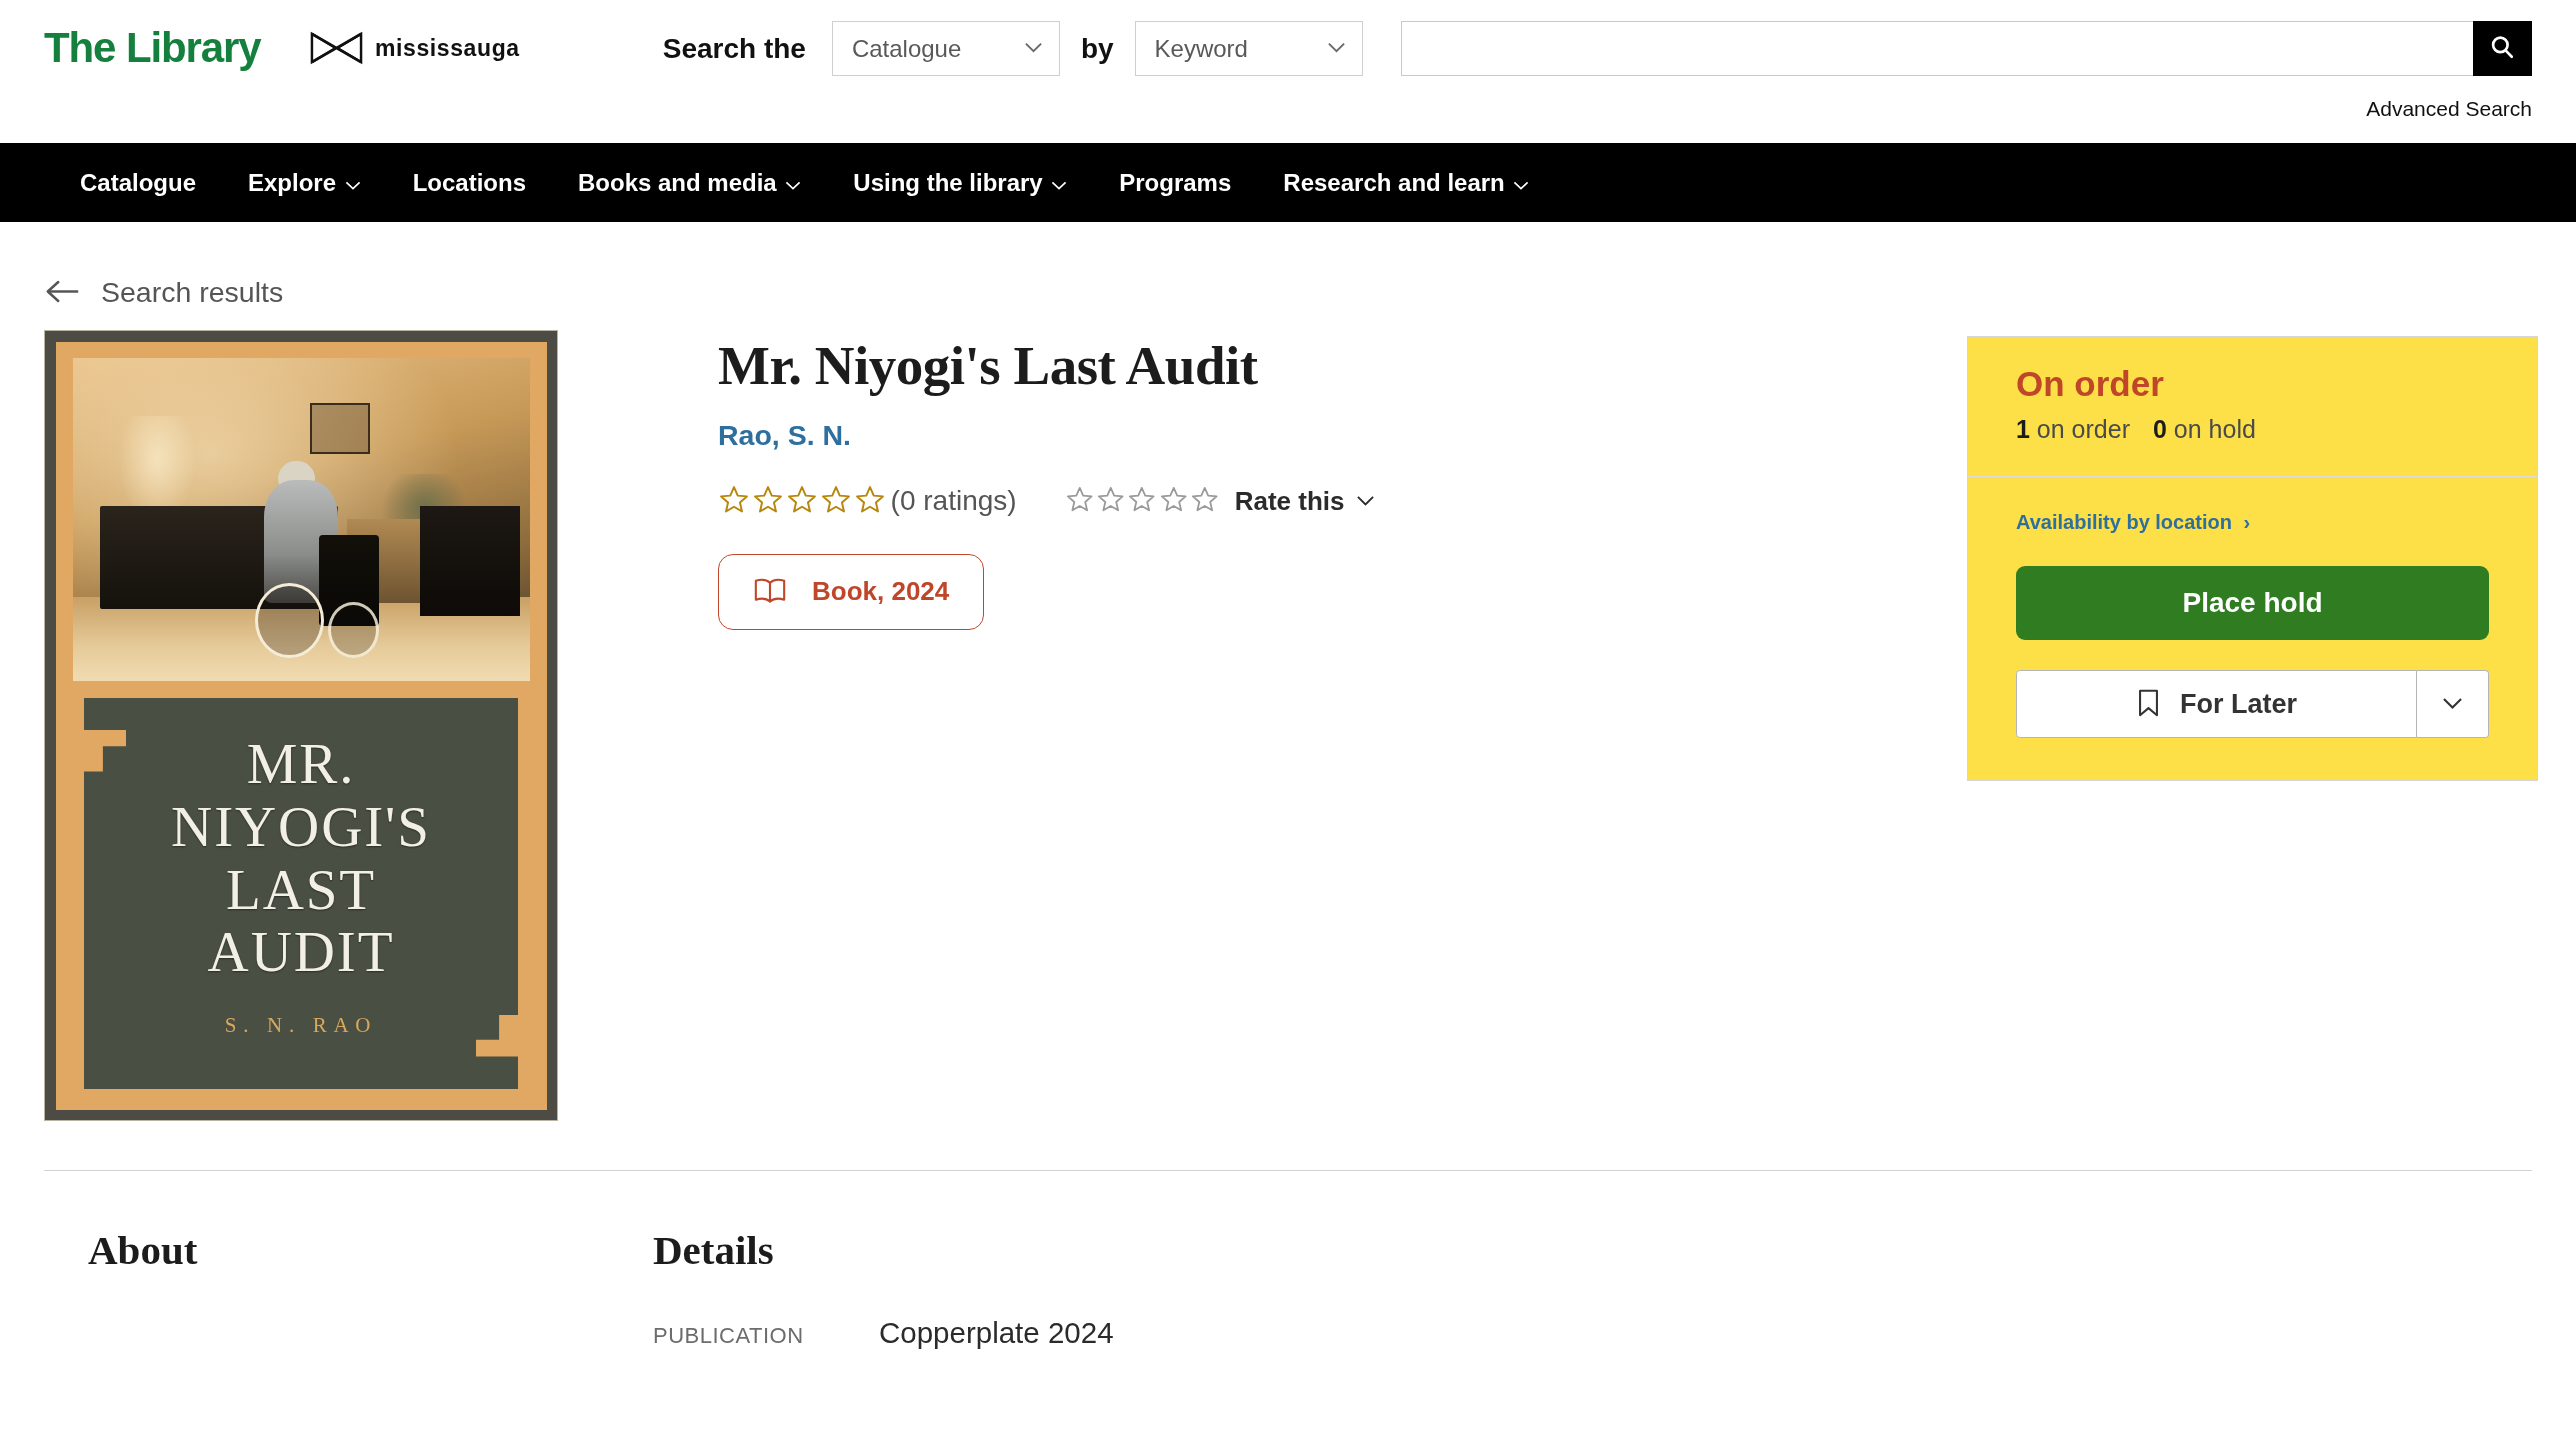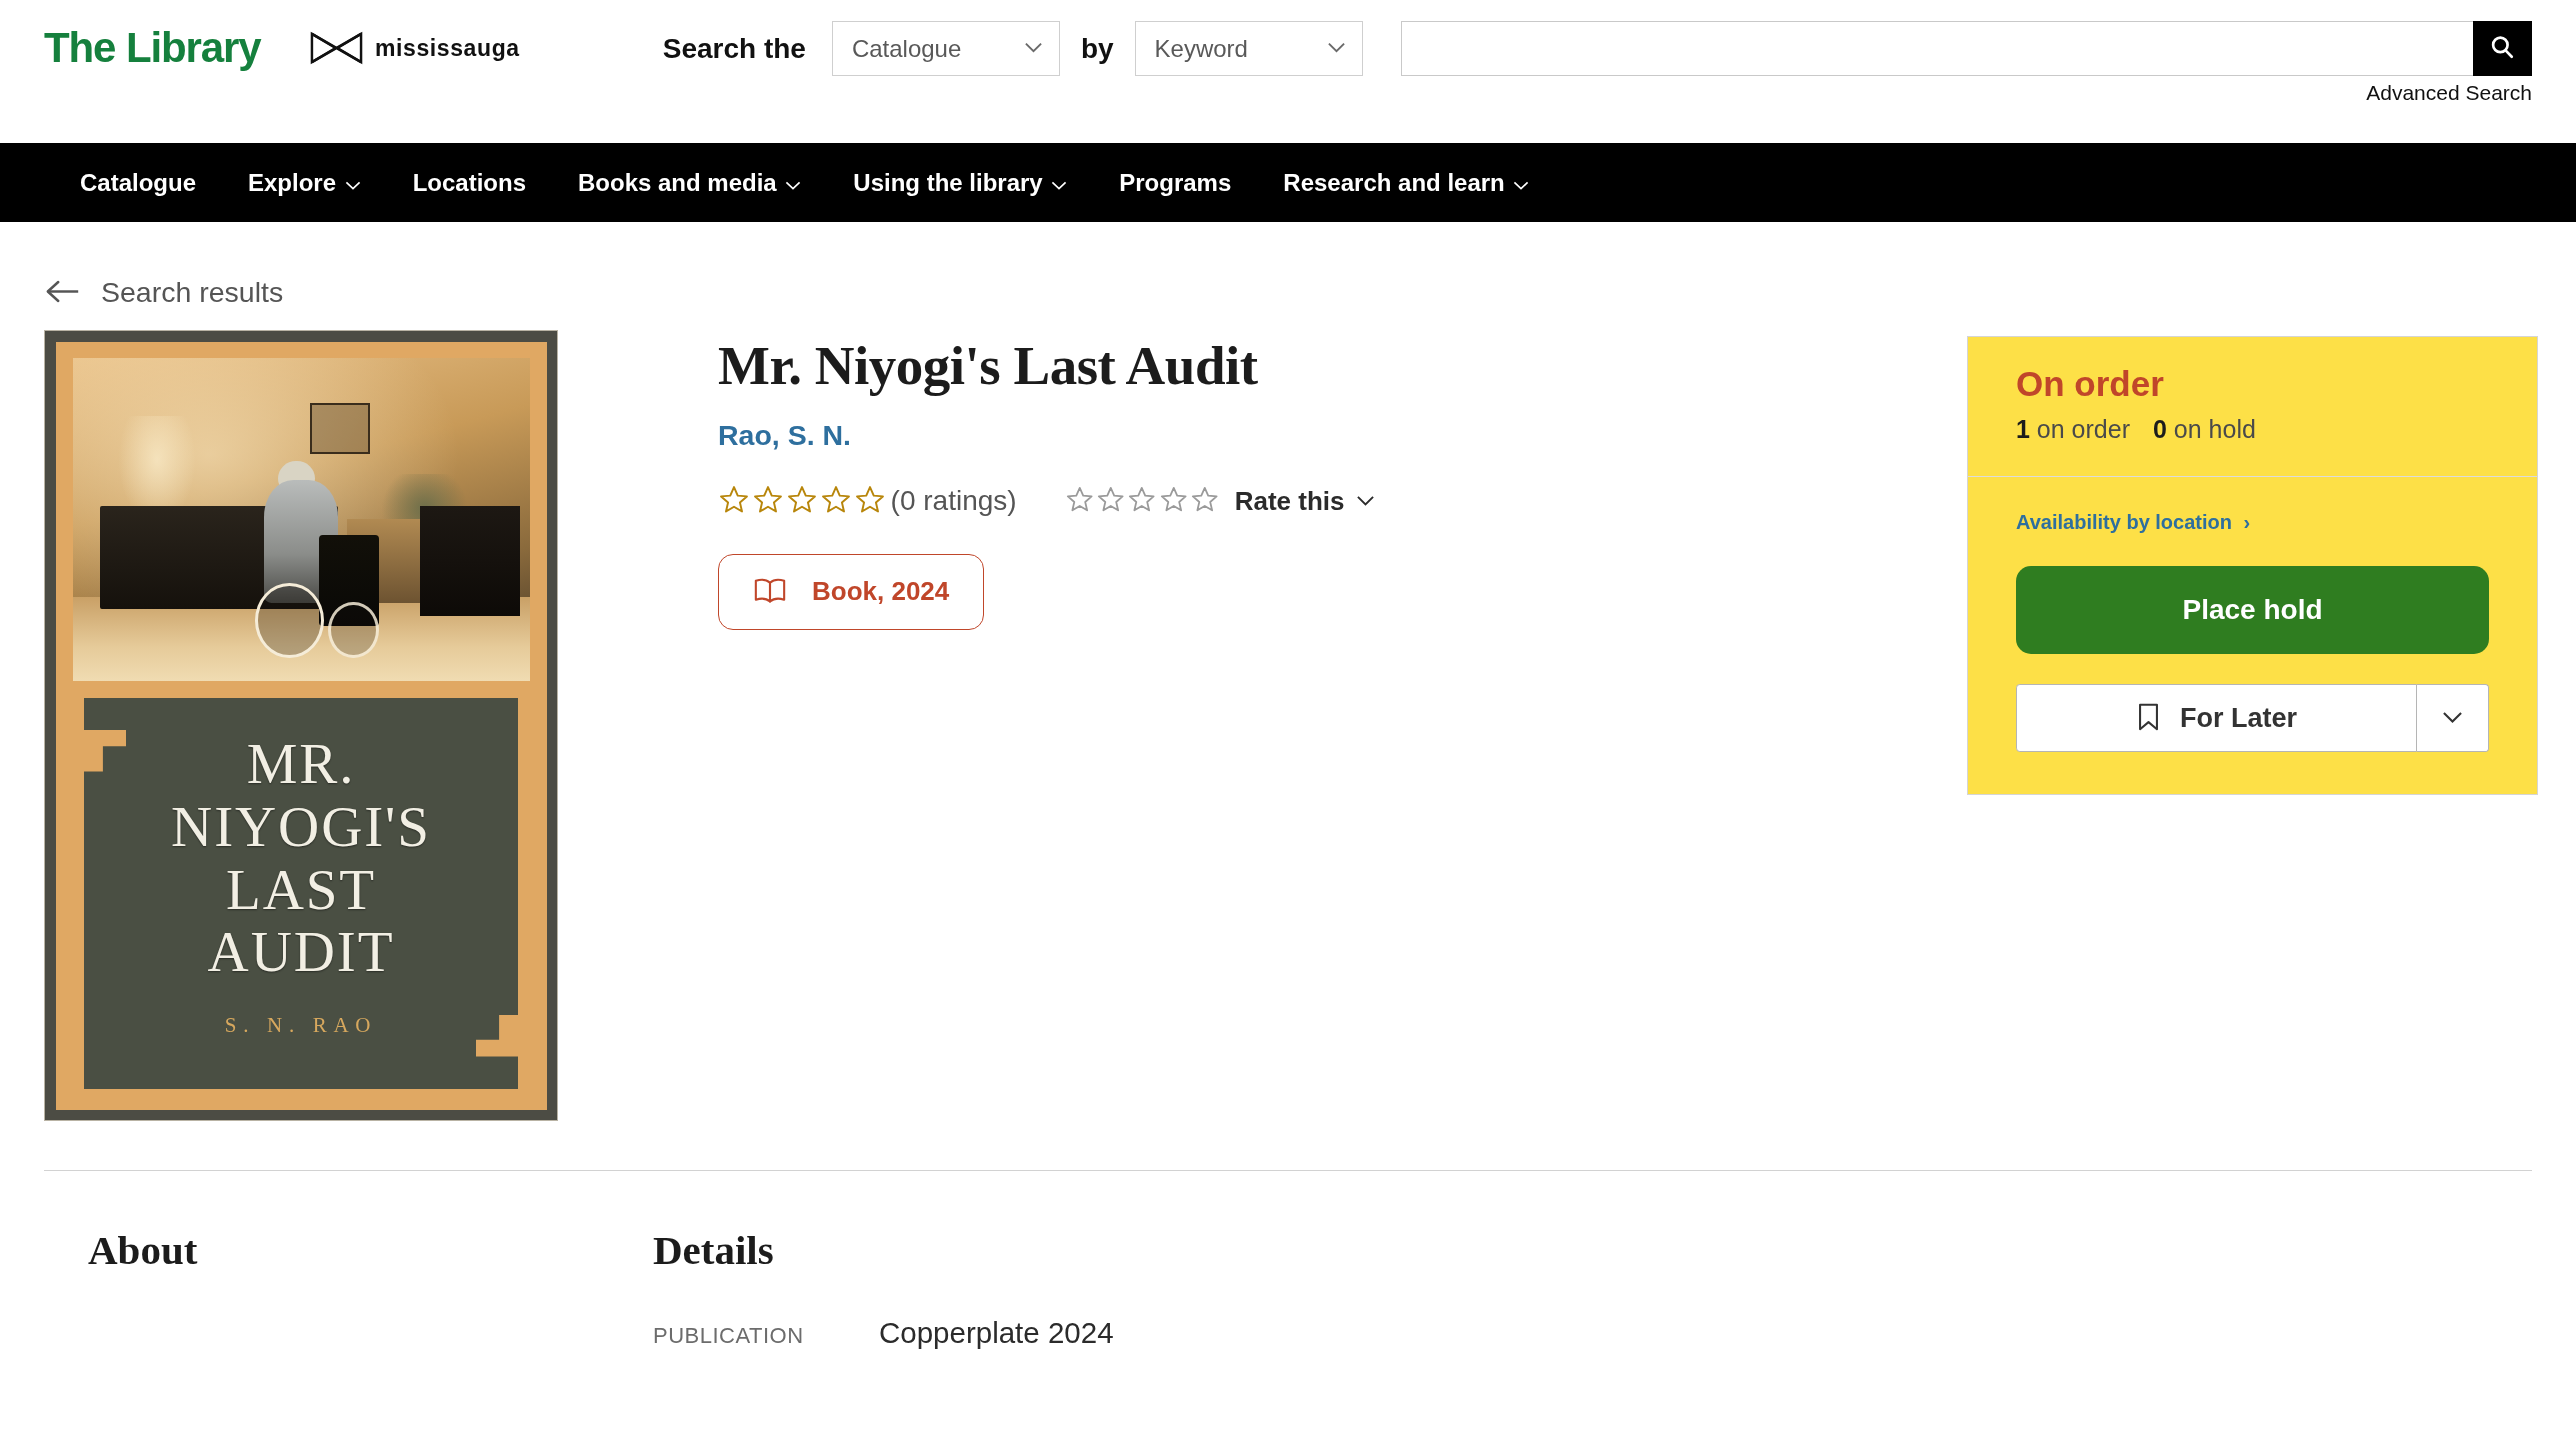--- a/index.html
+++ b/index.html
@@ -115,21 +115,21 @@
     background: #000000;
     border: none;
     display: flex;
     align-items: center;
     justify-content: center;
     cursor: pointer;
   }
   .adv-search {
     position: absolute;
     right: 44px;
-    top: 81px;
+    top: 97px;
     font-size: 21px;
     color: #111111;
     text-decoration: none;
     white-space: nowrap;
   }
 
   
   .navbar {
     background: #000000;
     height: 79px;
@@ -390,28 +390,28 @@
     text-decoration: none;
     display: flex;
     align-items: center;
     gap: 11.4px;
     cursor: pointer;
     width: fit-content;
   }
   .place-hold {
     margin-top: 32px;
     width: 100%;
-    height: 88px;
+    height: 74px;
     background: #2f7d20;
     color: #ffffff;
     border: none;
     font-size: 28px;
     font-weight: bold;
     font-family: "Liberation Sans", sans-serif;
-    border-radius: 15px;
+    border-radius: 9px;
     cursor: pointer;
   }
   .for-later-row {
     margin-top: 30px;
     display: flex;
     width: 100%;
     height: 68px;
   }
   .for-later {
     flex: 1;

